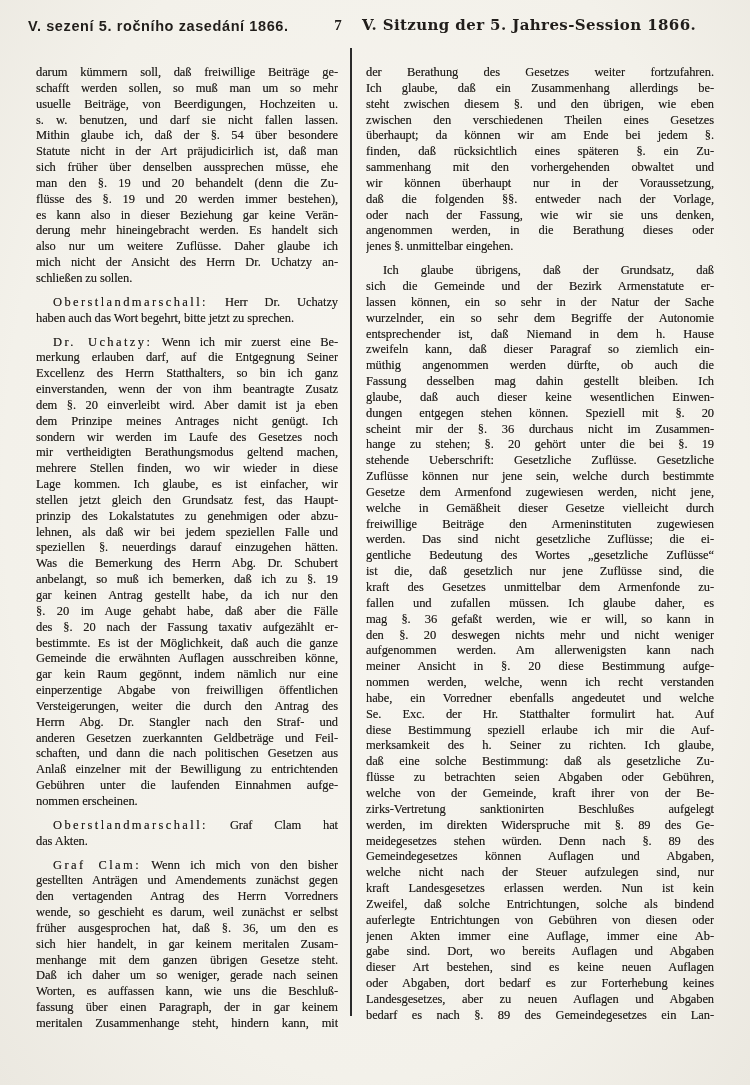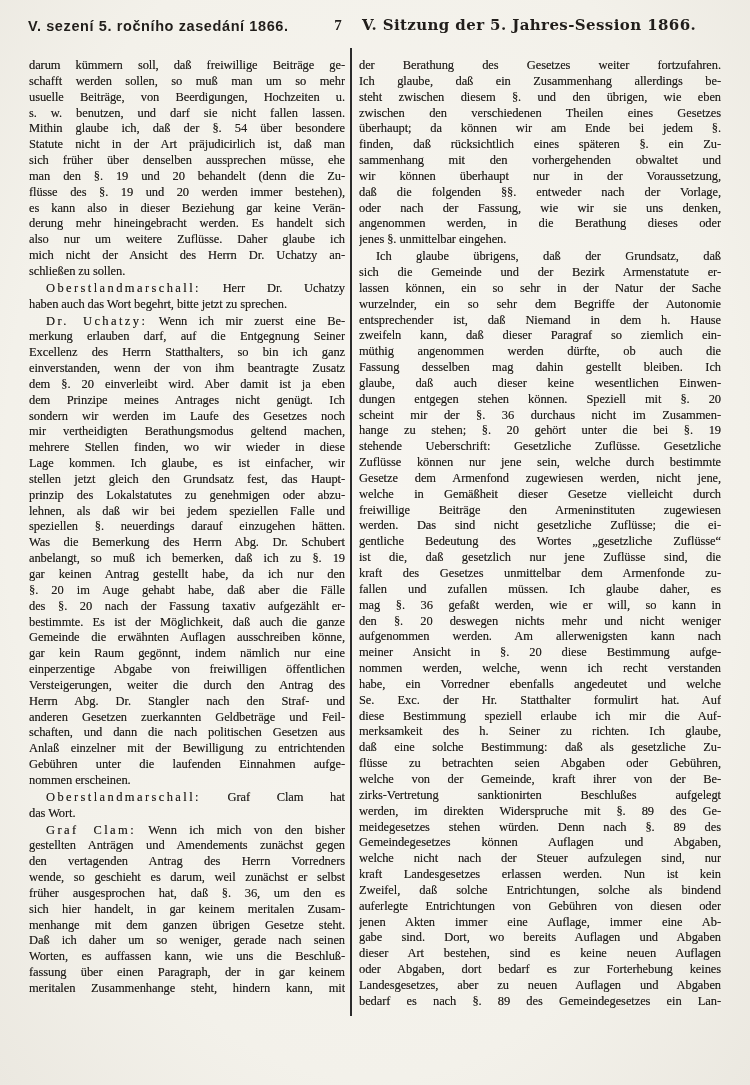--- a/index.html
+++ b/index.html
@@ -30,21 +30,21 @@
     text-align:left;font-weight:bold;font-size:15px;letter-spacing:0.4px;
     font-family:"DejaVu Serif", serif;white-space:nowrap;
   }
   .divider{
     position:absolute;left:350px;top:48px;width:1.5px;height:968px;
     background:#2b2b2b;
   }
   .column{position:absolute;top:57px;}
   .column.left{left:28px;width:318px;}
   .column.right{left:358px;width:364px;}
-  .paragraph{margin:1px;padding:0;}
+  .paragraph{margin:8px;padding:0;}
   .line{
     height:15.85px;line-height:15.85px;overflow:hidden;
     font-size:12.5px;letter-spacing:-0.1px;
     text-align:justify;text-align-last:justify;
     text-shadow:0 0 0.4px rgba(33,30,27,0.55);
   }
   .line.para-end{text-align-last:left;}
   .paragraph.indent .line:first-child{text-indent:17px;}
   .spaced{letter-spacing:2.4px;}
 </style>
@@ -104,21 +104,21 @@
         <div class="line">Versteigerungen, weiter die durch den Antrag des</div>
         <div class="line">Herrn Abg. Dr. Stangler nach den Straf- und</div>
         <div class="line">anderen Gesetzen zuerkannten Geldbeträge und Feil-</div>
         <div class="line">schaften, und dann die nach politischen Gesetzen aus</div>
         <div class="line">Anlaß einzelner mit der Bewilligung zu entrichtenden</div>
         <div class="line">Gebühren unter die laufenden Einnahmen aufge-</div>
         <div class="line para-end">nommen erscheinen.</div>
       </div>
       <div class="paragraph indent">
         <div class="line"><span class="spaced">Oberstlandmarschall:</span><span> Graf Clam hat</span></div>
-        <div class="line para-end">das Wort.</div>
+        <div class="line para-end">das Akten.</div>
       </div>
       <div class="paragraph indent">
         <div class="line"><span class="spaced">Graf Clam:</span><span> Wenn ich mich von den bisher</span></div>
         <div class="line">gestellten Anträgen und Amendements zunächst gegen</div>
         <div class="line">den vertagenden Antrag des Herrn Vorredners</div>
         <div class="line">wende, so geschieht es darum, weil zunächst er selbst</div>
         <div class="line">früher ausgesprochen hat, daß §. 36, um den es</div>
         <div class="line">sich hier handelt, in gar keinem meritalen Zusam-</div>
         <div class="line">menhange mit dem ganzen übrigen Gesetze steht.</div>
         <div class="line">Daß ich daher um so weniger, gerade nach seinen</div>

